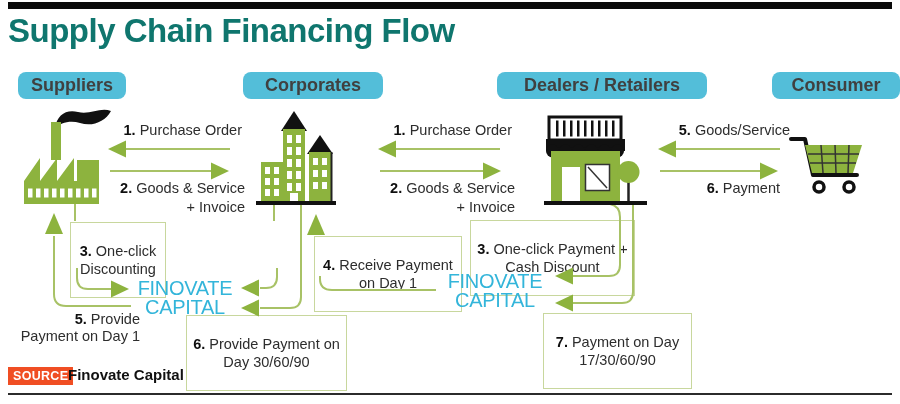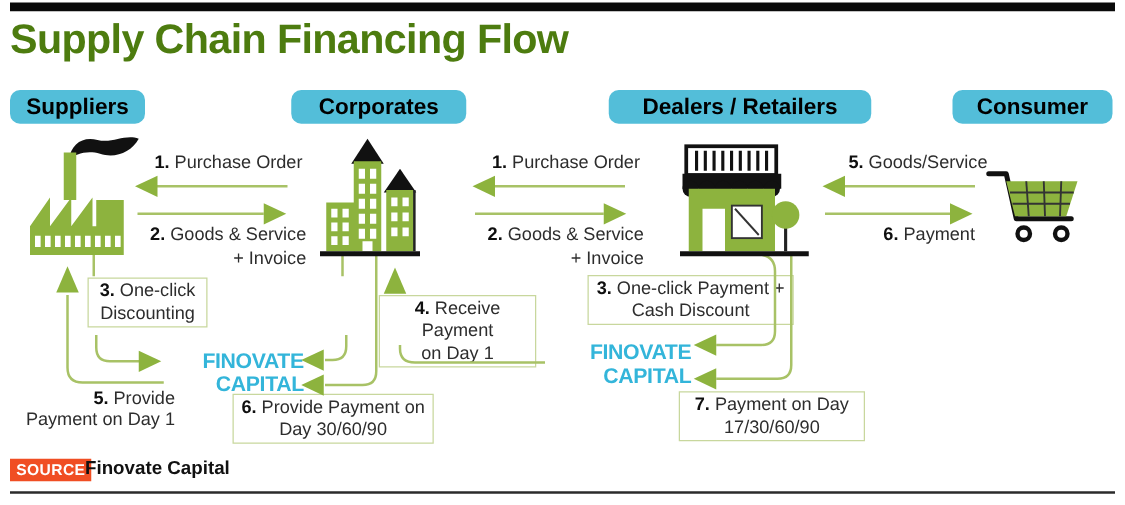--- a/index.html
+++ b/index.html
@@ -5,30 +5,30 @@
   :root{
     --cyan:#53bed9; --finovate_cyan:#33b5da; --green:#8db33e;
     --line_green:#a8c266; --box_border:#c8d79d; --orange:#f04e23;
   }
   html,body{margin:0;padding:0;background:#fff;}
   #canvas{position:relative;width:900px;height:404px;background:#fff;overflow:hidden;
           font-family:"Liberation Sans",sans-serif;}
   .topbar{position:absolute;left:8px;top:2px;width:884px;height:7px;background:#0a0a0a;}
   .btmrule{position:absolute;left:8px;top:393px;width:884px;height:2px;background:#2b2b2b;}
   .title{position:absolute;left:8px;top:12px;font-size:33px;font-weight:bold;
-         letter-spacing:-0.5px;color:#4d7c0f;white-space:nowrap;}
+         letter-spacing:-0.5px;color:#0f766e;white-space:nowrap;}
   .badge{position:absolute;top:72px;height:27px;line-height:27px;background:var(--cyan);
-         color:#000000;font-weight:bold;font-size:18px;text-align:center;border-radius:8px;}
+         color:#404040;font-weight:bold;font-size:18px;text-align:center;border-radius:8px;margin-left:10px;}
   .flabel{position:absolute;font-size:14.5px;line-height:19px;color:#2d2d2d;text-align:right;}
   .flabel b,.fbox b,.plain b{color:#0f0f0f;}
   .fbox{position:absolute;background:#fff;border:1.5px solid var(--box_border);
-        font-size:14.5px;line-height:18px;color:#2d2d2d;text-align:center;padding:1px 5px;box-sizing:border-box;}
+        font-size:14.5px;line-height:18px;color:#2d2d2d;text-align:center;padding:19px 5px;box-sizing:border-box;}
   .plain{position:absolute;font-size:14.5px;line-height:17px;color:#2d2d2d;text-align:right;}
-  .finovate{position:absolute;width:116px;color:var(--finovate_cyan);font-weight:bold;
-            font-size:17px;line-height:19px;letter-spacing:-0.3px;text-align:right;}
+  .finovate{position:absolute;width:116px;color:var(--finovate_cyan);font-weight:normal;
+            font-size:20px;line-height:19px;letter-spacing:-0.3px;text-align:center;}
   .src-badge{position:absolute;left:8px;top:367px;background:var(--orange);color:#fff;
              font-size:12.5px;font-weight:bold;padding:2px 5px;letter-spacing:0.3px;}
   .src-text{position:absolute;left:68px;top:366px;font-size:15px;font-weight:bold;color:#111;}
   svg.overlay{position:absolute;left:0;top:0;z-index:5;pointer-events:none;}
   .ln{stroke:var(--line_green);stroke-width:2;fill:none;}
   .ah{fill:var(--green);stroke:none;}
   .grn{fill:var(--green);}
   .blk{fill:#111;}
 </style>
 </head>
@@ -58,21 +58,21 @@
     </div>
   <div class="flabel" style="left:648px;top:121px;width:142px">
     <b>5.</b> <span>Goods/Service</span></div>
   <div class="flabel" style="left:650px;top:179px;width:130px">
     <b>6.</b> <span>Payment</span></div>
 
   <div class="fbox" style="left:70px;top:222px;width:96px">
     <div><b>3.</b> <span>One-click</span></div>
     <div>Discounting</div>
     </div>
-  <div class="fbox" style="left:303px;top:236px;width:126px">
+  <div class="fbox" style="left:314px;top:236px;width:148px">
     <div><b>4.</b> <span>Receive Payment</span></div>
     <div>on Day 1</div>
     </div>
   <div class="fbox" style="left:470px;top:220px;width:165px">
     <div><b>3.</b> <span>One-click Payment +</span></div>
     <div>Cash Discount</div>
     </div>
   <div class="fbox" style="left:186px;top:315px;width:161px">
     <div><b>6.</b> <span>Provide Payment on</span></div>
     <div>Day 30/60/90</div>

